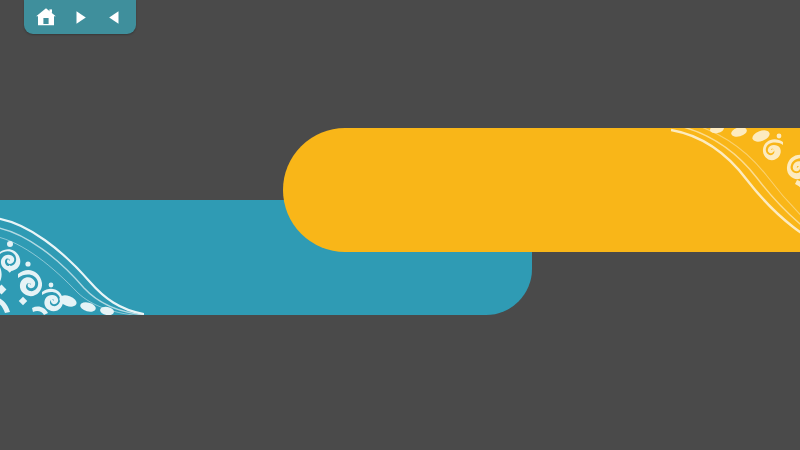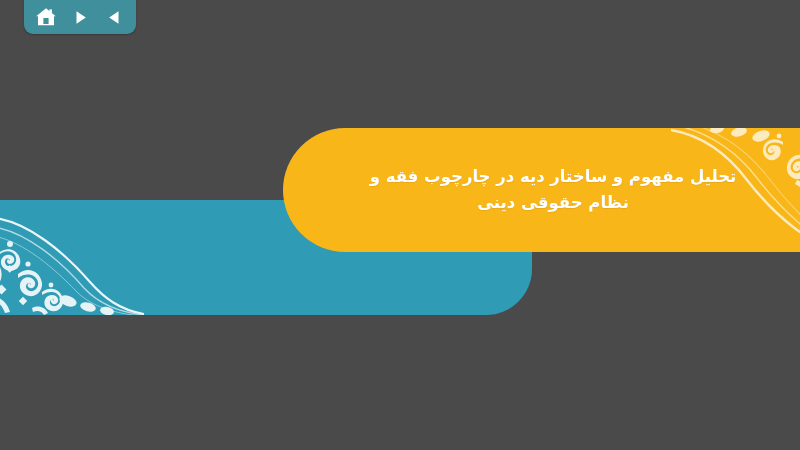--- a/index.html
+++ b/index.html
@@ -196,20 +196,16 @@
         <rect x="158" y="20" width="8" height="8" transform="rotate(45 162 24)"></rect>
         <rect x="136" y="6" width="6.5" height="6.5" transform="rotate(45 139 9)"></rect>
         <rect x="150" y="66" width="6" height="6" transform="rotate(45 153 69)"></rect>
         <path d="M172 60 c -7 5 -10 14 -7 21 c 3 7 10 10 16 7 l 0 -5 c -5 3 -10 0 -12 -5 c -2 -6 1 -13 7 -16 z"></path>
         <path d="M170 96 c -9 3 -15 10 -17 18 l 5 1 c 2 -6 7 -12 14 -14 z"></path>
         <path d="M126 52 c 7 2 12 9 11 16 l -5 0 c 1 -5 -3 -10 -8 -12 z"></path>
         <path d="M150 88 c 6 3 10 9 10 16 l -4 0 c 0 -5 -3 -10 -8 -12 z"></path>
       </g>
     </svg>
 
-    <div id="title-block">
-      <div class="title-line">تحلیل مفهوم و ساختار دیه در چارچوب فقه و</div>
-      <div class="title-line">نظام حقوقی دینی</div>
-    </div>
 
   </div>
 
 </div>
 
 </body></html>

